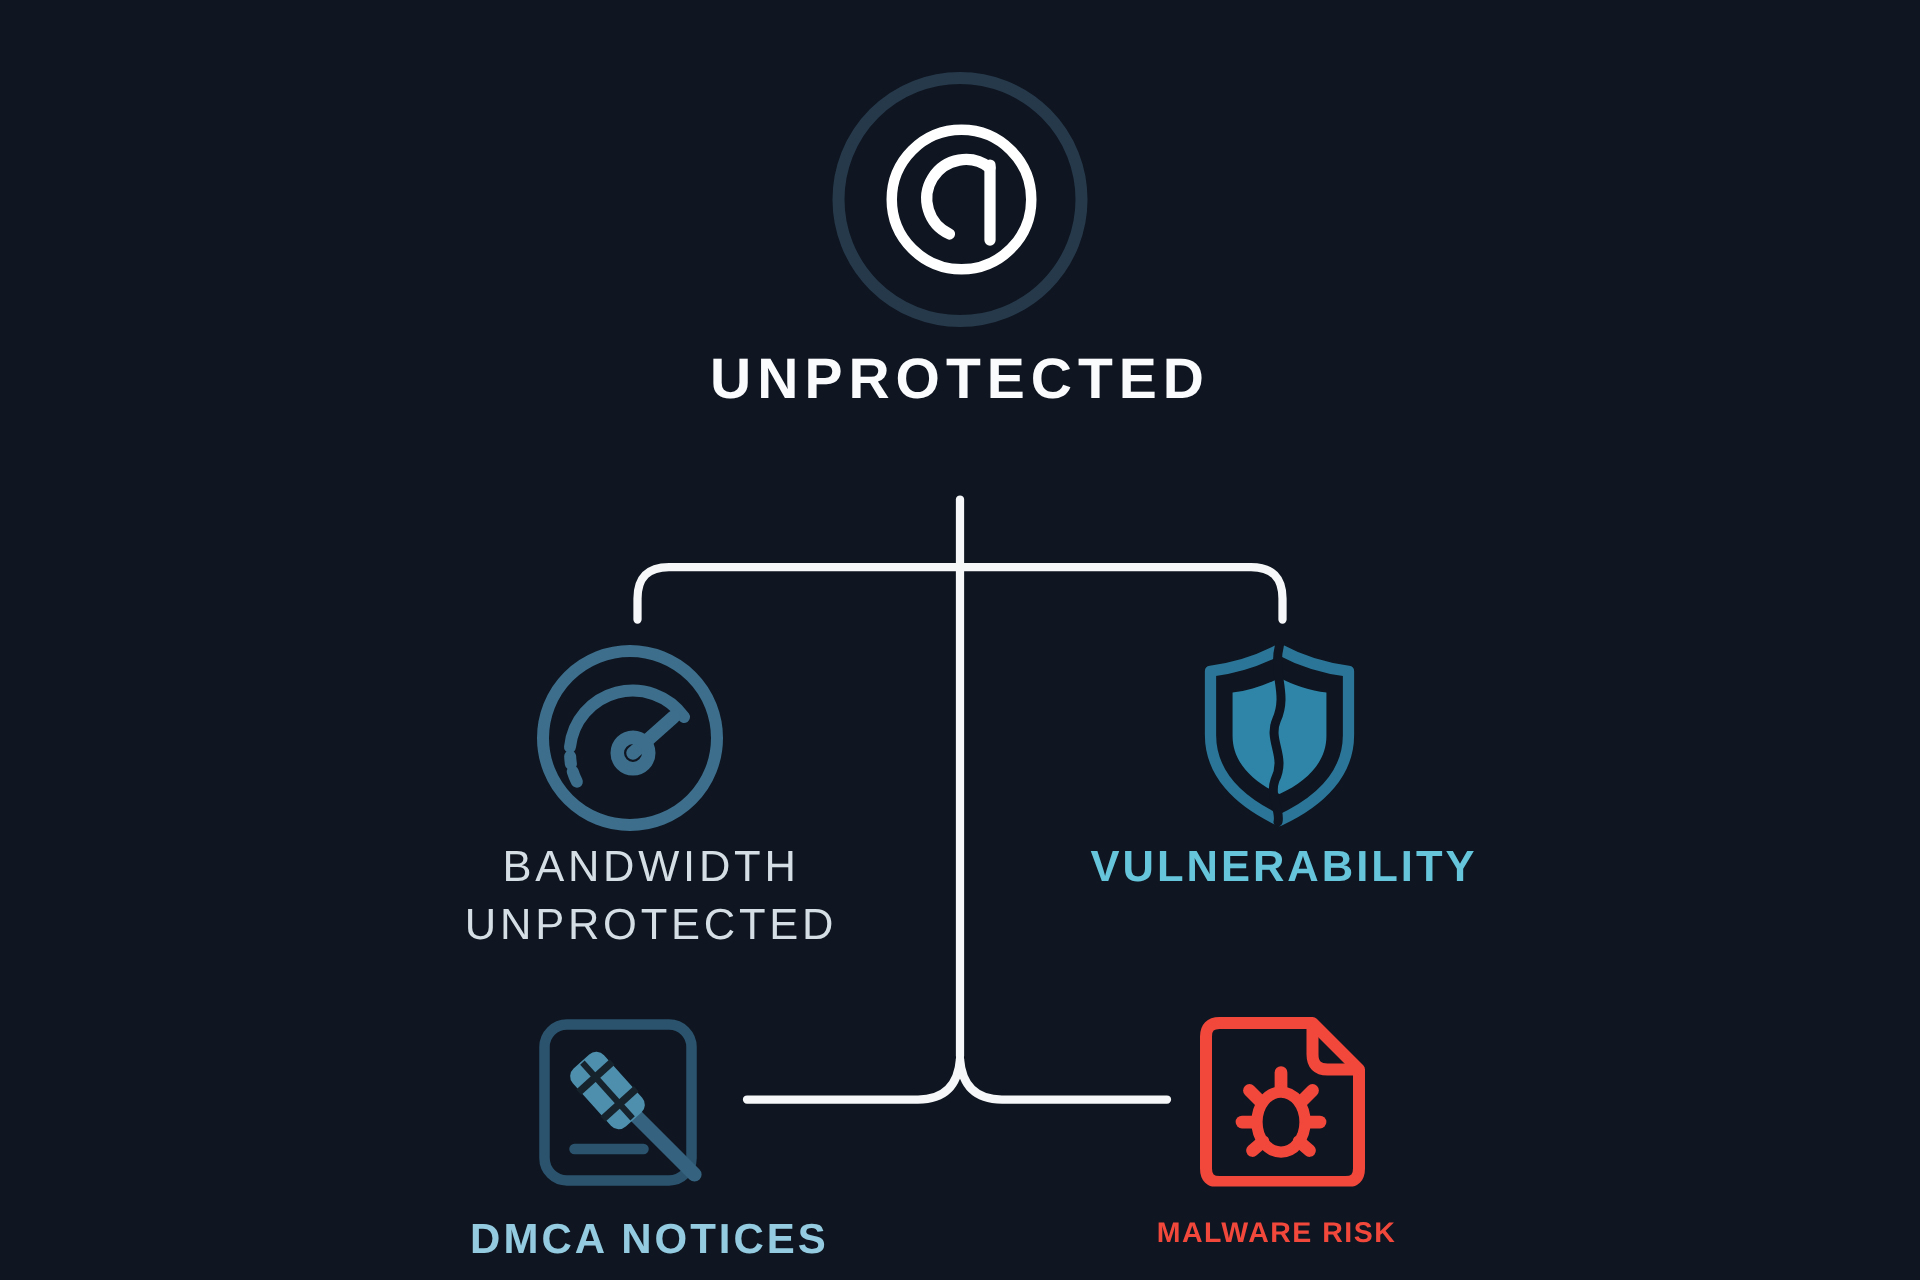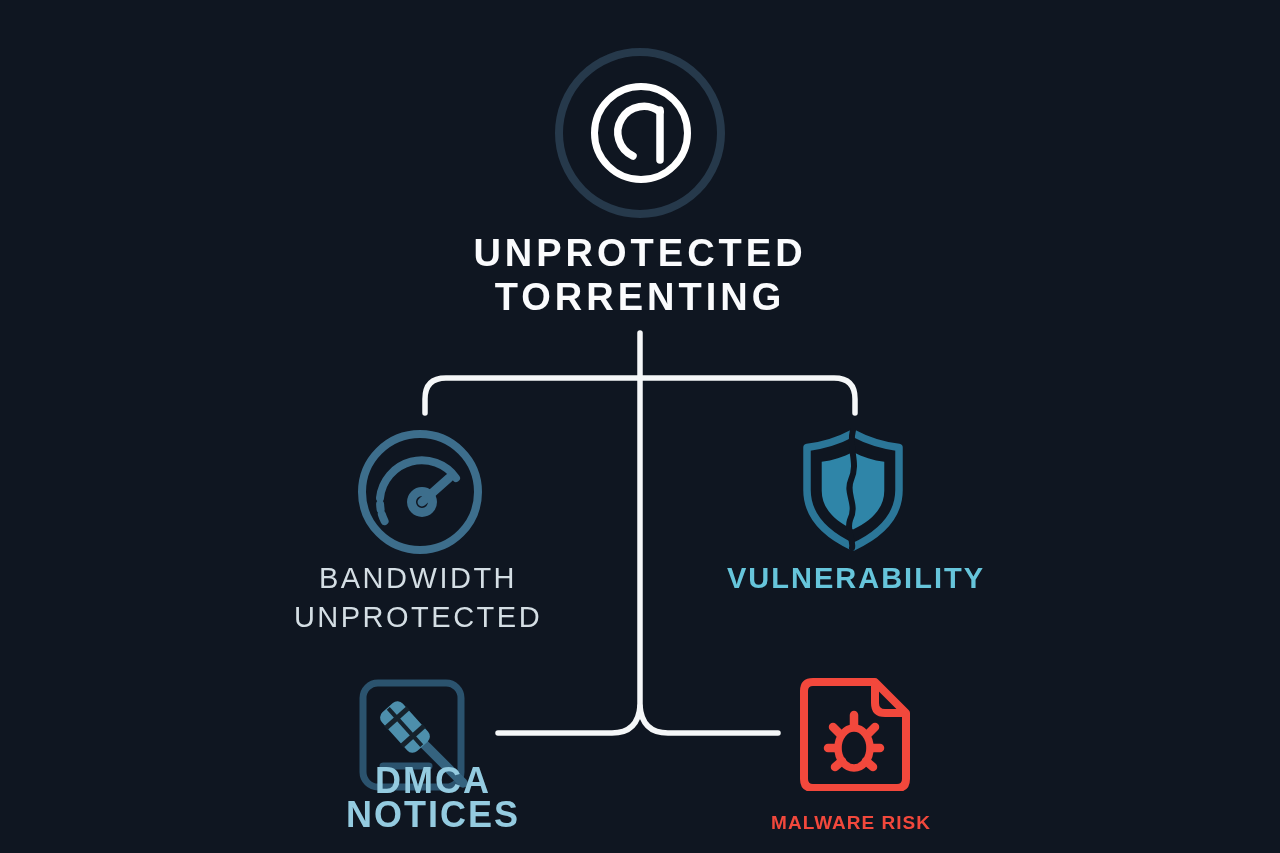--- a/index.html
+++ b/index.html
@@ -26,33 +26,33 @@
   .icon{position:absolute;}
   .icon-speedo{left:358px;top:427px;}
   .speedo-stroke{fill:none;stroke:var(--speedo,#3d6e8c);stroke-linecap:round;}
   .icon-shield{left:798px;top:428px;}
   .icon-gavel{left:356px;top:676px;}
   .icon-malware{left:797px;top:675px;}
   .red-stroke{fill:none;stroke:var(--label-red,#f2483c);stroke-linecap:round;stroke-linejoin:round;}
 
   .node-label{position:absolute;text-align:center;}
   .label-bandwidth{
-    left:268px;top:559px;width:300px;
+    left:284px;top:559px;width:300px;
     font-size:29px;line-height:39px;font-weight:500;letter-spacing:2.5px;
     color:var(--label-muted,#d4dee4);
   }
   .label-network{
     left:696px;top:559px;width:320px;
     font-size:29px;line-height:39px;font-weight:bold;letter-spacing:2px;
     color:var(--label-cyan,#4fadc9);
   }
   .label-network .l2{color:var(--label-cyan-light,#66c5db);}
   .label-dmca{
-    left:283px;top:764px;width:300px;
-    font-size:36px;line-height:34px;font-weight:bold;letter-spacing:2px;
+    left:283px;top:809px;width:300px;
+    font-size:28px;line-height:34px;font-weight:bold;letter-spacing:2px;
     color:var(--label-blue,#94cbe0);
   }
   .label-malware{
     left:701px;top:806px;width:300px;
     font-size:19px;line-height:34px;font-weight:bold;letter-spacing:1px;
     color:var(--label-red,#f2483c);
   }
 </style>
 </head>
 <body>
@@ -68,21 +68,20 @@
 
   <svg class="logo" viewBox="0 0 176 176">
     <circle class="ring" cx="88" cy="88" r="81"></circle>
     <circle class="disc" cx="89" cy="88" r="46.5"></circle>
     <path class="glyph" d="M108,67 A26,26 0 1 0 81,111"></path>
     <path class="glyph" d="M108,65 L108,115"></path>
   </svg>
 
   <h1 class="title">
     <span>UNPROTECTED</span><br>
-    <span>TORRENTING</span>
   </h1>
 
   <svg class="icon icon-speedo" width="130" height="130" viewBox="0 0 130 130">
     <circle class="speedo-stroke" cx="62" cy="65" r="58" stroke-width="8"></circle>
     <path class="speedo-stroke" d="M22,71 A42,42 0 0 1 98,51" stroke-width="8"></path>
     <path class="speedo-stroke" d="M26.6,94.1 A42,42 0 0 1 23.8,87.3" stroke-width="8"></path>
     <path class="speedo-stroke" d="M22.6,82.3 A42,42 0 0 1 22.1,77.2" stroke-width="8"></path>
     <path class="speedo-stroke" d="M64,75 L91,51" stroke-width="9"></path>
     <circle class="speedo-stroke" cx="64" cy="75" r="10.5" stroke-width="9"></circle>
   </svg>

